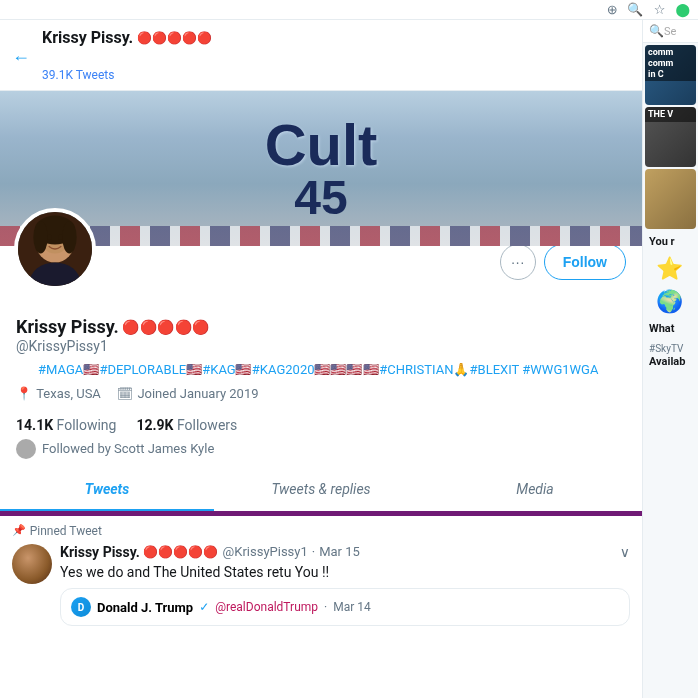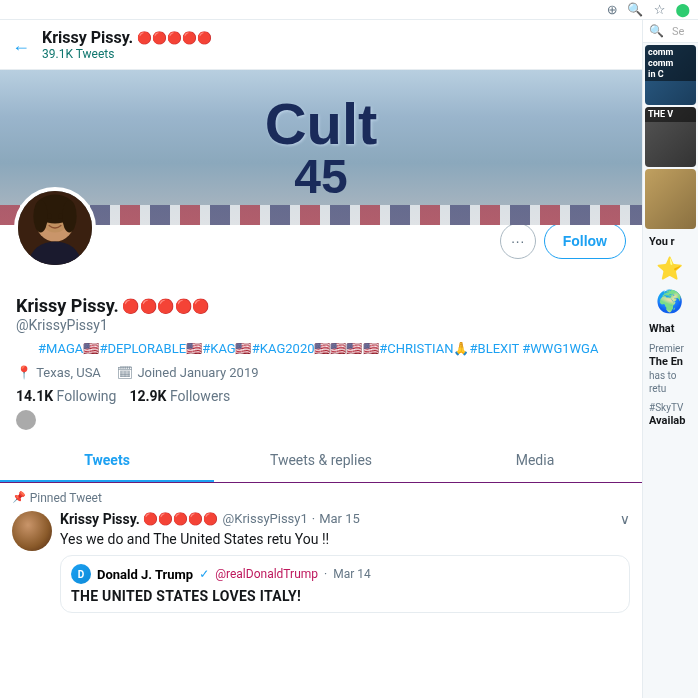--- a/index.html
+++ b/index.html
@@ -57,21 +57,22 @@
       margin-right: 12px;
       cursor: pointer;
     }
     .header-name {
       font-weight: 700;
       font-size: 16px;
       color: #14171a;
     }
     .header-tweet-count {
       font-size: 12px;
-      color: #0f766e;
+      color: #3b82f6;
+      margin-top: 21px;
     }
 
     
     .flag-strip {
       position: absolute;
       bottom: 0;
       left: 0;
       right: 0;
       height: 20px;
       background: repeating-linear-gradient(
@@ -150,22 +151,22 @@
     .meta-item {
       display: flex;
       align-items: center;
       gap: 4px;
       font-size: 13px;
       color: #657786;
     }
     .meta-icon { font-size: 13px; }
     .profile-stats {
       display: flex;
-      gap: 13px;
-      margin-top: 8px;
+      gap: 20px;
+      margin-top: 16px;
     }
     .stat-item {
       font-size: 14px;
       color: #14171a;
     }
     .stat-item span {
       font-weight: 700;
     }
     .stat-label {
       color: #657786;
@@ -182,22 +183,23 @@
     .followed-avatar {
       width: 20px;
       height: 20px;
       border-radius: 50%;
       background: #aaa;
     }
 
     
     .tabs {
       display: flex;
-      border-bottom: 1px solid #701a75;
+      border-bottom: 5px solid #701a75;
       margin-top: 10px;
+      font-style: italic;
     }
     .tab {
       flex: 1;
       text-align: center;
       padding: 12px 0;
       font-size: 14px;
       color: #657786;
       cursor: pointer;
       border-bottom: 2px solid transparent;
     }
@@ -316,21 +318,21 @@
       border-bottom: 1px solid #e6ecf0;
       background: #fff;
     }
     .sidebar-search-icon {
       font-size: 12px;
       color: #657786;
     }
     .sidebar-search-text {
       font-size: 11px;
       color: #aaa;
-      margin-left: 8px;
+      margin-left: 0;
     }
     .sidebar-cards {
       display: flex;
       flex-direction: column;
       gap: 2px;
       padding: 2px;
     }
     .sidebar-card {
       background: #ddd;
       border-radius: 4px;
@@ -524,20 +526,21 @@
           <span class="stat-label">Following</span>
         </div>
         <div class="stat-item">
           <span>12.9K</span>
           <span class="stat-label">Followers</span>
         </div>
       </div>
 
       <div class="followed-by">
         <div class="followed-avatar"></div>
+        <span>Followed by Scott James Kyle</span>
       </div>
     </div>
 
     <div class="tabs">
       <div class="tab active">Tweets</div>
       <div class="tab">Tweets &amp; replies</div>
       <div class="tab">Media</div>
     </div>
 
     <div class="tweet-section">
@@ -565,21 +568,20 @@
 
           <div class="quoted-tweet">
             <div class="quoted-meta">
               <div class="quoted-avatar">D</div>
               <span class="quoted-name">Donald J. Trump</span>
               <span class="verified-badge">✓</span>
               <span class="quoted-handle">@realDonaldTrump</span>
               <span class="quoted-date">·</span>
               <span class="quoted-date">Mar 14</span>
             </div>
-            <div class="quoted-text">THE UNITED STATES LOVES ITALY!</div>
           </div>
 
         </div>
       </div>
     </div>
 
   </div>
 
   <div class="right-sidebar">
     <div class="sidebar-search">
@@ -603,25 +605,20 @@
       <div class="sidebar-card" style="background: linear-gradient(135deg, #c0a060, #8a7040);">
       </div>
     </div>
 
     <div class="sidebar-you">You r</div>
     <div class="sidebar-star">⭐</div>
     <div class="sidebar-ball">🌍</div>
 
     <div class="sidebar-what">What</div>
 
-    <div class="sidebar-trending-item">
-      <div>Premier</div>
-      <div class="sidebar-trending-title">The En</div>
-      <div>has to retu</div>
-    </div>
 
     <div class="sidebar-trending-item">
       <div>#SkyTV</div>
       <div class="sidebar-trending-title">Availab</div>
     </div>
 
   </div>
 
 </div>
 

